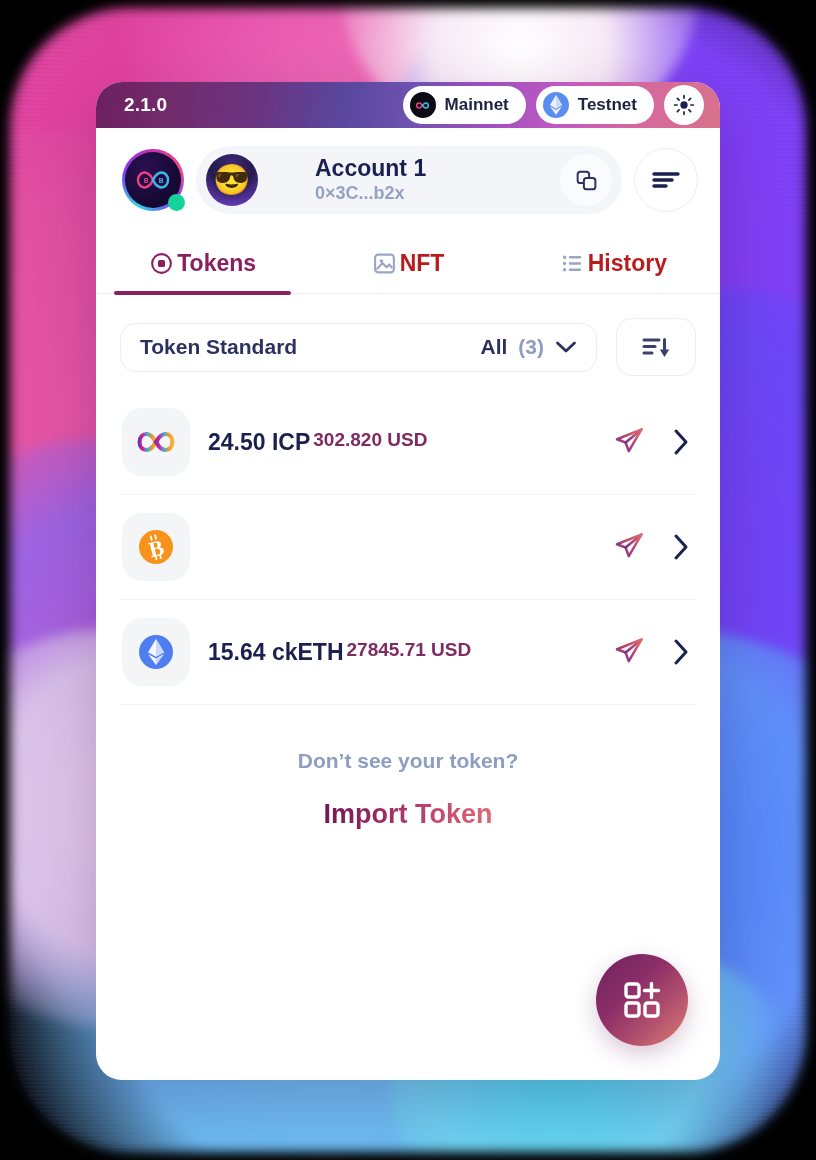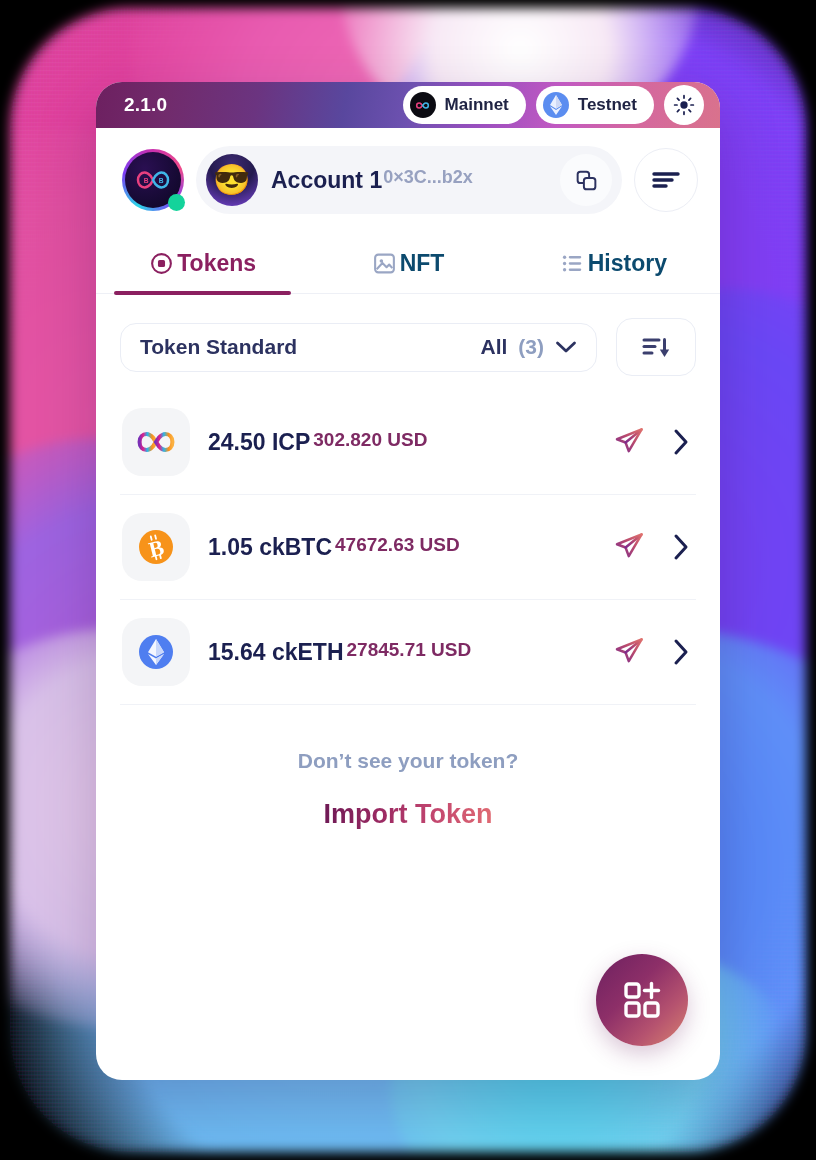--- a/index.html
+++ b/index.html
@@ -248,21 +248,21 @@
   }
   .avatar {
     width: 52px; height: 52px;
     border-radius: 50%;
     background: radial-gradient(circle at 50% 20%, #3d2a72 0%, #241a4e 45%, #7a46d8 100%);
     display: flex; align-items: center; justify-content: center;
     font-size: 30px;
     line-height: 1;
     flex: 0 0 auto;
   }
-  .acct-text { display: flex; flex-direction: row; gap: 1px; }
+  .acct-text { display: flex; flex-direction: column; gap: 1px; margin-left: 44px; }
   .acct-name {
     font-size: 23px;
     font-weight: 700;
     color: #1b2050;
     line-height: 1.15;
   }
   .acct-addr {
     font-size: 18px;
     font-weight: 600;
     color: #97a1c0;
@@ -300,21 +300,21 @@
     align-items: center;
     justify-content: center;
     gap: 3px;
     padding: 14px 0 16px;
     cursor: pointer;
     position: relative;
   }
   .tab .tab-label {
     font-size: 23px;
     font-weight: 700;
-    color: #0c4a6e;
+    color: #b91c1c;
   }
   .tab.active .tab-label { color: #8b2060; }
   .tab.active::after {
     content: "";
     position: absolute;
     left: 14px; right: 14px; bottom: -1.5px;
     height: 3.5px;
     background: #8b2060;
     border-radius: 3px;
   }
@@ -673,24 +673,20 @@
           <circle cx="21" cy="21" r="17" fill="#f7931a"></circle>
           <text x="21" y="30" text-anchor="middle" font-size="22" font-weight="700" fill="#fff" font-family="Liberation Serif, serif" transform="rotate(-14 21 21)">B</text>
           <g stroke="#fff" stroke-width="1.8" stroke-linecap="round" transform="rotate(-14 21 21)">
             <line x1="18.5" y1="9.5" x2="18.5" y2="13"></line>
             <line x1="23" y1="9.5" x2="23" y2="13"></line>
             <line x1="18.5" y1="29.5" x2="18.5" y2="33"></line>
             <line x1="23" y1="29.5" x2="23" y2="33"></line>
           </g>
         </svg>
       </div>
-      <div class="token-text">
-        <div class="token-amount">1.05 ckBTC</div>
-        <div class="token-usd">47672.63 USD</div>
-      </div>
       <div class="token-actions">
         <span class="send-btn">
           <svg width="32" height="32" viewBox="0 0 28 28">
             <path d="M25 3 L3.5 11.6 L11 14.4 L13.8 22 Z" fill="none" stroke="url(#sg1)" stroke-width="2.2" stroke-linejoin="round"></path>
             <path d="M25 3 L11 14.4" fill="none" stroke="url(#sg1)" stroke-width="2.2" stroke-linecap="round"></path>
           </svg>
         </span>
         <span class="chev-btn">
           <svg width="17" height="28" viewBox="0 0 17 28">
             <path d="M3 3 L13 14 L3 25" fill="none" stroke="#1b2050" stroke-width="3" stroke-linecap="round" stroke-linejoin="round"></path>

